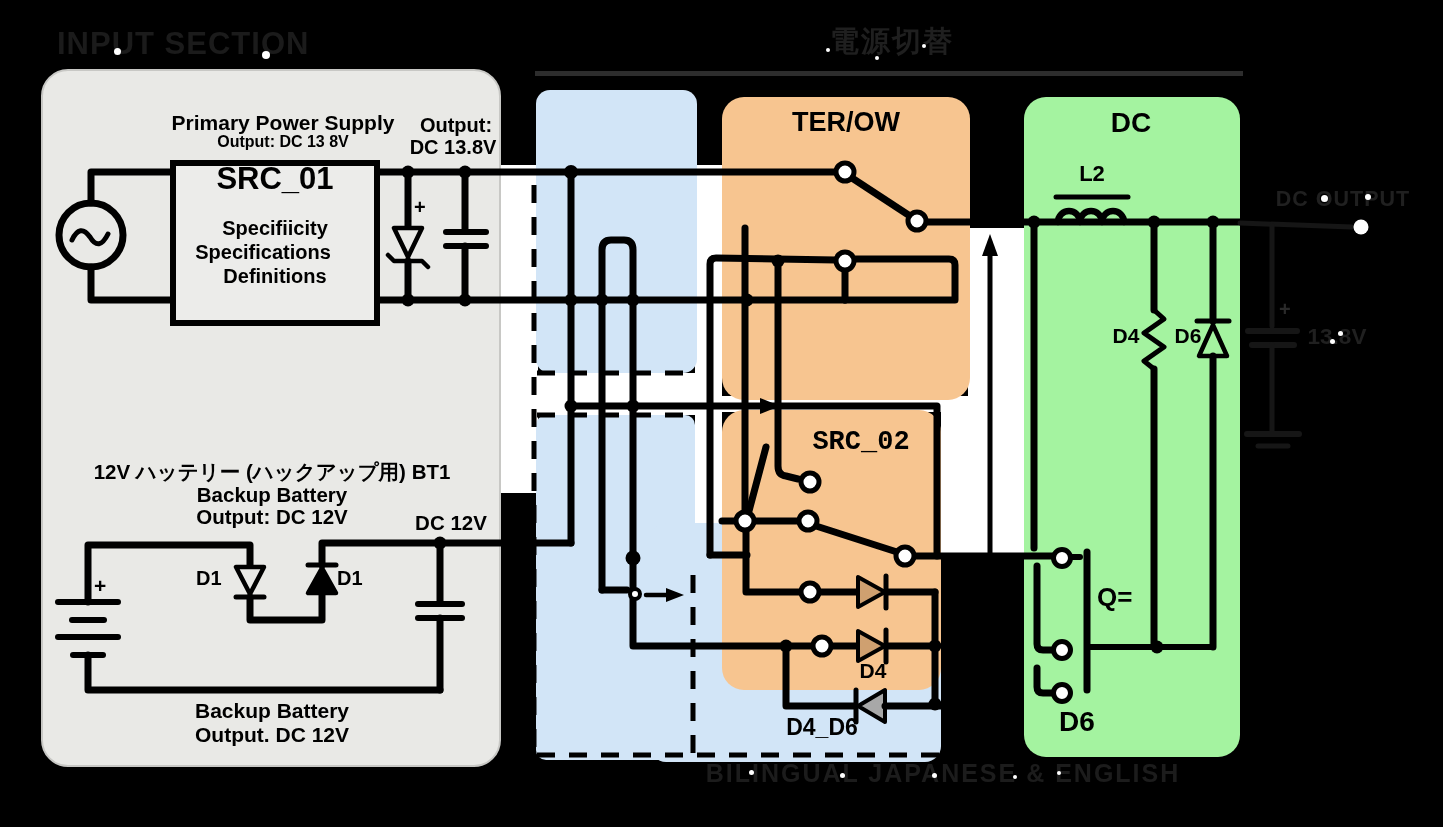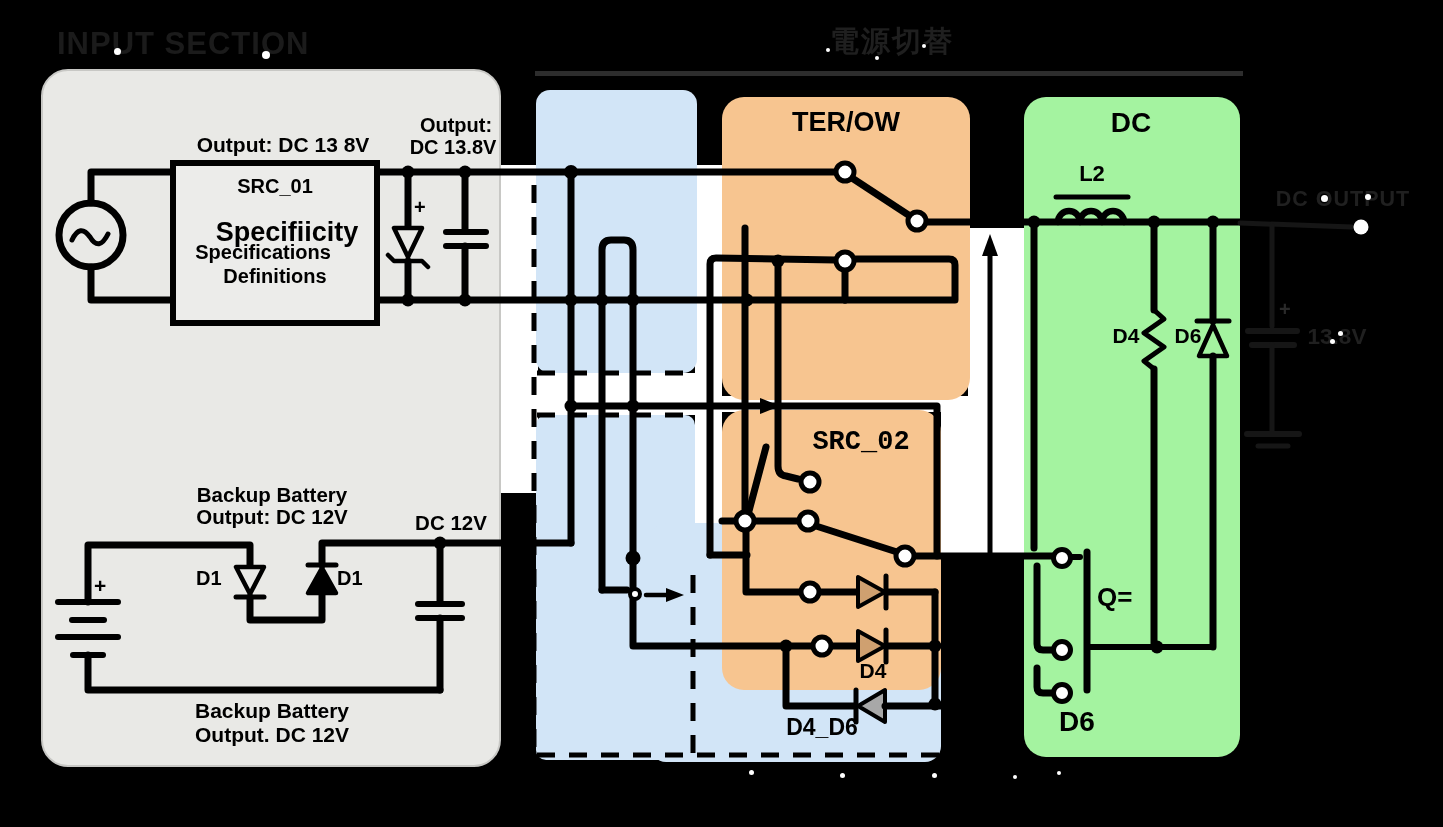--- a/index.html
+++ b/index.html
@@ -202,30 +202,32 @@
 <div class="lb ghost" style="left:57px;top:28px;font-size:31px;letter-spacing:1px;color:#1b1b1b;">INPUT SECTION</div>
 <div class="wdot" style="left:114px;top:48px;width:7px;height:7px;"></div>
 <div class="wdot" style="left:262px;top:51px;width:8px;height:8px;"></div>
 
 <div class="lb ghost ctr" style="left:872px;top:26px;font-size:29px;letter-spacing:2px;color:#1f1f1f;margin-left:20px;">電源切替</div>
 <div class="wdot" style="left:826px;top:48px;width:4px;height:4px;"></div>
 <div class="wdot" style="left:875px;top:56px;width:4px;height:4px;"></div>
 <div class="wdot" style="left:922px;top:44px;width:4px;height:4px;"></div>
 <div class="rule" style="left:535px;top:71px;width:708px;height:5px;"></div>
 
-<div class="lb ctr" style="left:283px;top:134px;font-size:21px;">Output: DC 13 8V</div>
+<div class="lb ctr" style="left:283px;top:112px;font-size:21px;">Primary Power Supply</div>
+<div class="lb ctr" style="left:283px;top:134px;font-size:16px;">Output: DC 13 8V</div>
 <div class="lb ctr" style="left:456px;top:115px;font-size:20px;">Output:</div>
 <div class="lb ctr" style="left:453px;top:137px;font-size:20px;">DC 13.8V</div>
 
-<div class="lb ctr" style="left:275px;top:176px;font-size:20px;text-align:right;">SRC_01</div>
-<div class="lb ctr" style="left:275px;top:218px;font-size:27px;margin-left:12px;">Specifiicity</div>
+<div class="lb ctr" style="left:275px;top:163px;font-size:31px;text-align:right;">SRC_01</div>
+<div class="lb ctr" style="left:275px;top:218px;font-size:20px;">Specifiicity</div>
 <div class="lb ctr" style="left:263px;top:242px;font-size:20px;">Specifications</div>
 <div class="lb ctr" style="left:275px;top:266px;font-size:20px;">Definitions</div>
 <div class="lb" style="left:414px;top:197px;font-size:20px;">+</div>
 
+<div class="lb ctr" style="left:272px;top:461px;font-size:20.5px;">12V ハッテリー (ハックアップ用) BT1</div>
 <div class="lb ctr" style="left:272px;top:484px;font-size:20.5px;">Backup Battery</div>
 <div class="lb ctr" style="left:272px;top:506px;font-size:20.5px;">Output: DC 12V</div>
 <div class="lb ctr" style="left:451px;top:512px;font-size:20.5px;">DC 12V</div>
 <div class="lb" style="left:196px;top:568px;font-size:20px;">D1</div>
 <div class="lb" style="left:337px;top:568px;font-size:20px;">D1</div>
 <div class="lb" style="left:94px;top:575px;font-size:21px;">+</div>
 <div class="lb ctr" style="left:272px;top:700px;font-size:21px;">Backup Battery</div>
 <div class="lb ctr" style="left:272px;top:724px;font-size:21px;text-align:right;">Output. DC 12V</div>
 
 <div class="lb ctr" style="left:846px;top:108px;font-size:27px;">TER/OW</div>
@@ -241,19 +243,20 @@
 <div class="lb ctr" style="left:1077px;top:707px;font-size:28px;">D6</div>
 
 <div class="lb ghost ctr" style="left:1343px;top:188px;font-size:21.5px;color:#202020;letter-spacing:1px;">DC OUTPUT</div>
 <div class="wdot" style="left:1321px;top:195px;width:7px;height:7px;"></div>
 <div class="wdot" style="left:1365px;top:194px;width:6px;height:6px;"></div>
 <div class="lb ghost" style="left:1279px;top:299px;font-size:20px;color:#2a2a2a;">+</div>
 <div class="lb ghost ctr" style="left:1337px;top:325px;font-size:22.5px;color:#202020;">13.8V</div>
 <div class="wdot" style="left:1330px;top:339px;width:5px;height:5px;"></div>
 <div class="wdot" style="left:1338px;top:331px;width:5px;height:5px;"></div>
 
+<div class="lb ghost ctr" style="left:943px;top:760px;font-size:25px;letter-spacing:2px;color:#1c1c1c;">BILINGUAL JAPANESE &amp; ENGLISH</div>
 <div class="wdot" style="left:749px;top:770px;width:5px;height:5px;"></div>
 <div class="wdot" style="left:840px;top:773px;width:5px;height:5px;"></div>
 <div class="wdot" style="left:932px;top:773px;width:5px;height:5px;"></div>
 <div class="wdot" style="left:1013px;top:775px;width:4px;height:4px;"></div>
 <div class="wdot" style="left:1057px;top:771px;width:4px;height:4px;"></div>
 
 </div>
 
 </body></html>

